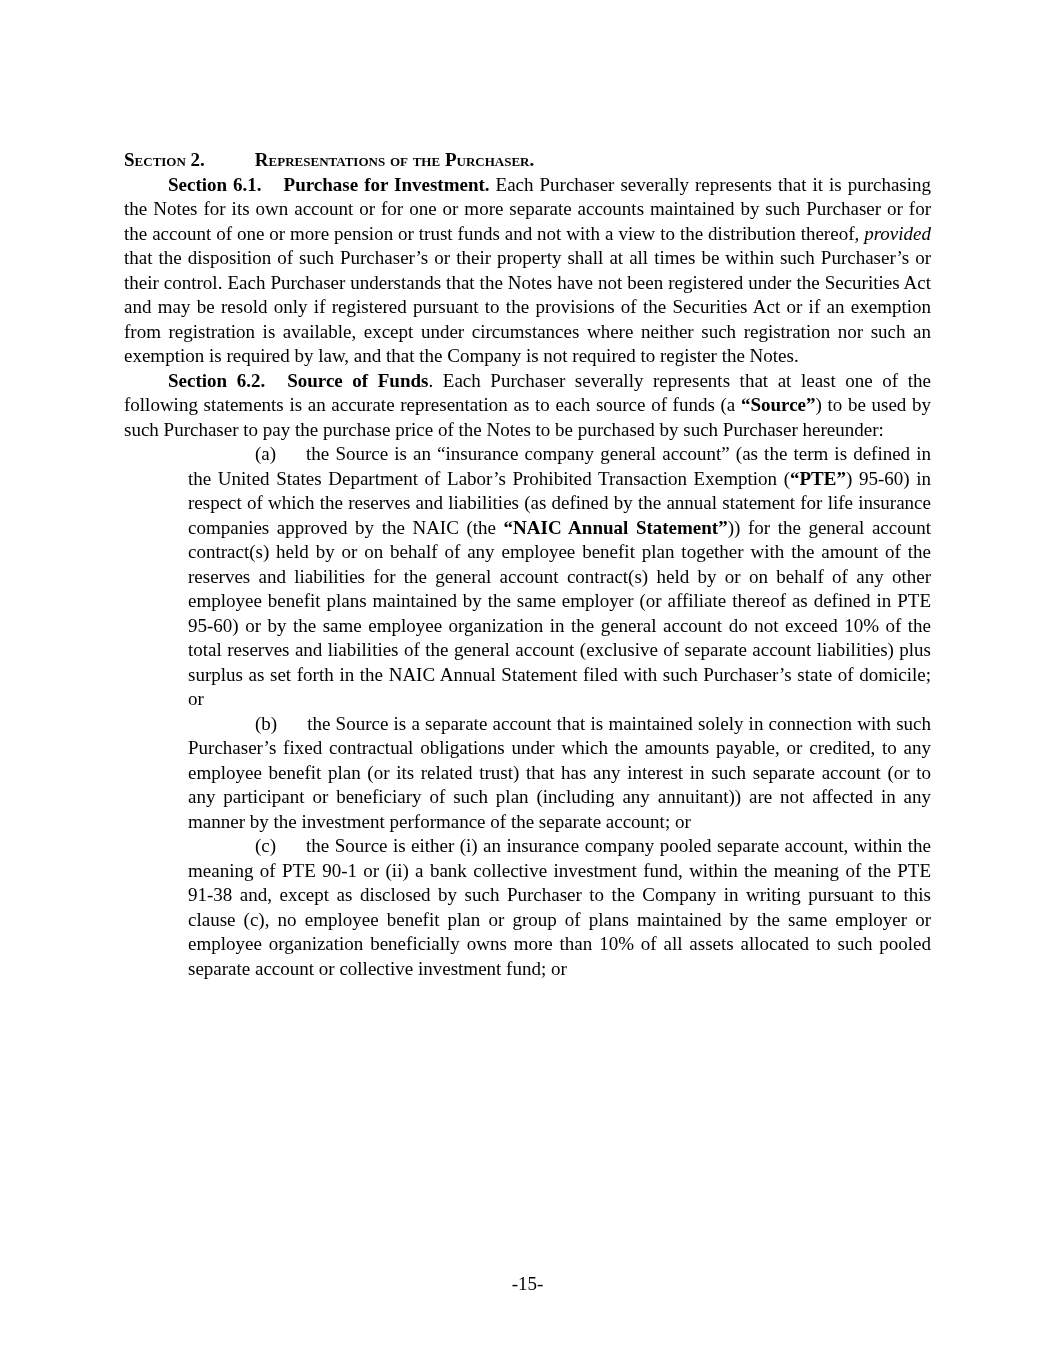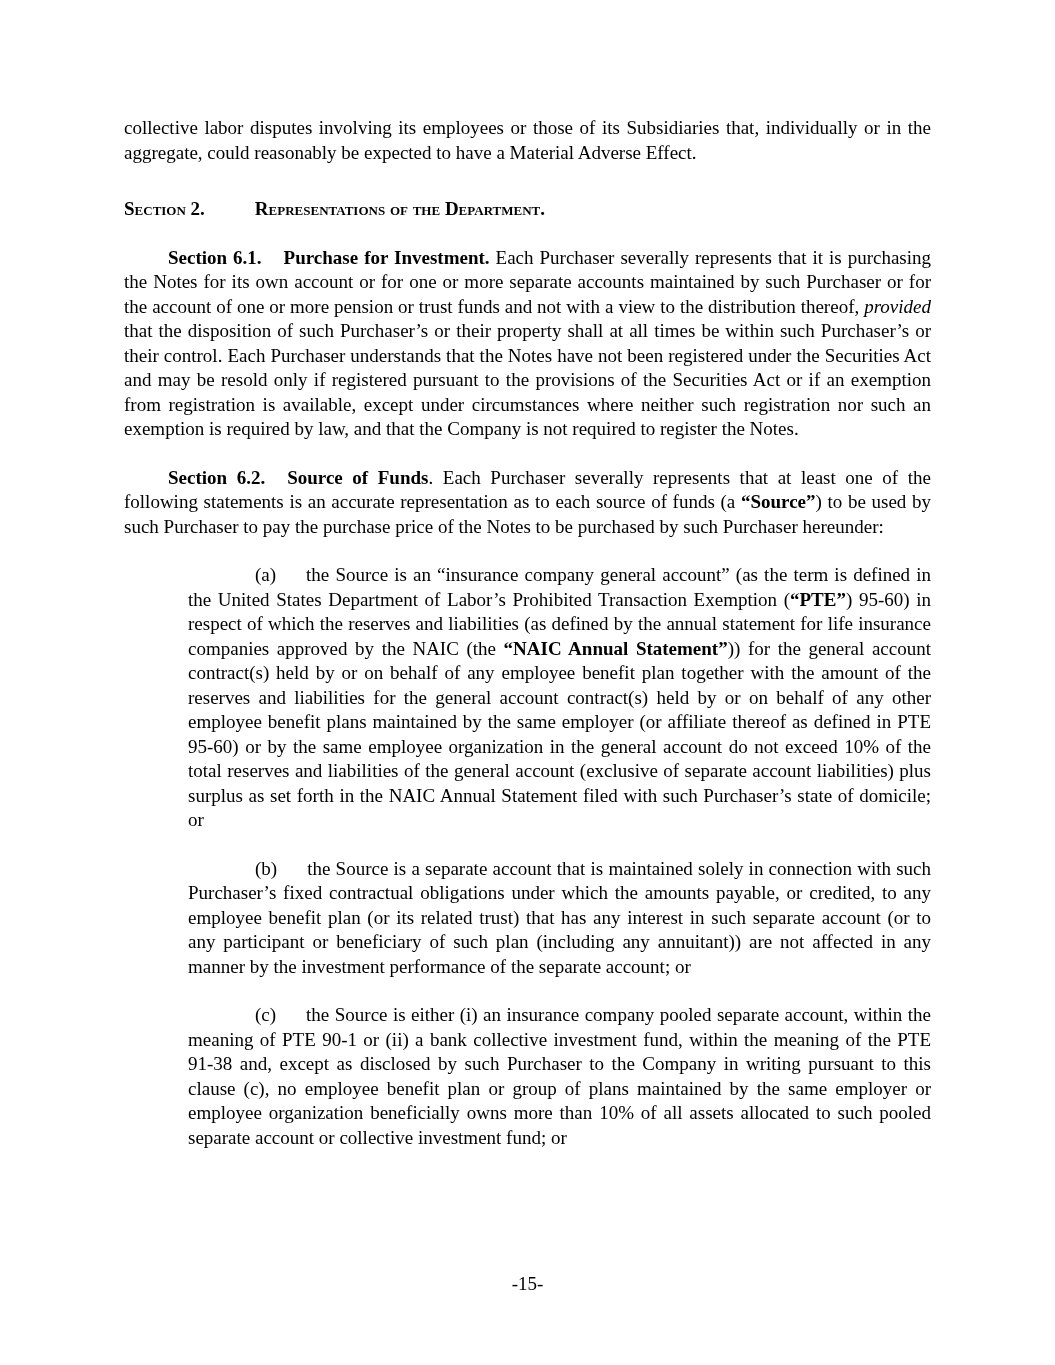--- a/index.html
+++ b/index.html
@@ -22,21 +22,21 @@
     left: 124px;
     width: 807px;
   }
   .para {
     margin: 0;
     padding: 0;
     font-size: 19px;
     line-height: 24.5px;
     text-align: justify;
   }
-  .para + .para { margin-top: 24px; }
+  .para + .para { }
   .para.heading { margin-top: 32px; text-align: left; }
   .para.body-indent { text-indent: 44px; }
   .para.sub {
     margin-left: 64px;
     text-indent: 67px;
   }
   .run.b { font-weight: bold; }
   .run.i { font-style: italic; }
   .run.sc { font-variant: small-caps; }
   .tab { display: inline-block; height: 1px; }
@@ -48,22 +48,21 @@
     text-align: center;
     font-size: 19px;
     line-height: 24.5px;
   }
 </style>
 </head>
 <body>
 
 <div class="page">
   <div class="doc-body">
-      <p class="para body"><span class="run">collective labor disputes involving its employees or those of its Subsidiaries that, individually or in the aggregate, could reasonably be expected to have a Material Adverse Effect.</span></p>
-      <p class="para heading"><span class="run b sc">Section 2.</span><span class="tab" style="width: 50px;"></span><span class="run b sc">Representations of the Department</span><span class="run b">.</span></p>
+      <p class="para heading"><span class="run b sc">Section 2.</span><span class="tab" style="width: 50px;"></span><span class="run b sc">Representations of the Purchaser</span><span class="run b">.</span></p>
       <p class="para body-indent"><span class="run b">Section 6.1.</span><span class="tab" style="width: 22px;"></span><span class="run b">Purchase for Investment.</span><span class="run">  Each Purchaser severally represents that it is purchasing the Notes for its own account or for one or more separate accounts maintained by such Purchaser or for the account of one or more pension or trust funds and not with a view to the distribution thereof, </span><span class="run i">provided</span><span class="run"> that the disposition of such Purchaser’s or their property shall at all times be within such Purchaser’s or their control.  Each Purchaser understands that the Notes have not been registered under the Securities Act and may be resold only if registered pursuant to the provisions of the Securities Act or if an exemption from registration is available, except under circumstances where neither such registration nor such an exemption is required by law, and that the Company is not required to register the Notes.</span></p>
       <p class="para body-indent"><span class="run b">Section 6.2.</span><span class="tab" style="width: 22px;"></span><span class="run b">Source of Funds</span><span class="run">.  Each Purchaser severally represents that at least one of the following statements is an accurate representation as to each source of funds (a </span><span class="run b">“Source”</span><span class="run">) to be used by such Purchaser to pay the purchase price of the Notes to be purchased by such Purchaser hereunder:</span></p>
       <p class="para sub"><span class="run">(a)</span><span class="tab" style="width: 30px;"></span><span class="run">the Source is an “insurance company general account” (as the term is defined in the United States Department of Labor’s Prohibited Transaction Exemption (</span><span class="run b">“PTE”</span><span class="run">) 95-60) in respect of which the reserves and liabilities (as defined by the annual statement for life insurance companies approved by the NAIC (the </span><span class="run b">“NAIC Annual Statement”</span><span class="run">)) for the general account contract(s) held by or on behalf of any employee benefit plan together with the amount of the reserves and liabilities for the general account contract(s) held by or on behalf of any other employee benefit plans maintained by the same employer (or affiliate thereof as defined in PTE 95-60) or by the same employee organization in the general account do not exceed 10% of the total reserves and liabilities of the general account (exclusive of separate account liabilities) plus surplus as set forth in the NAIC Annual Statement filed with such Purchaser’s state of domicile; or</span></p>
       <p class="para sub"><span class="run">(b)</span><span class="tab" style="width: 30px;"></span><span class="run">the Source is a separate account that is maintained solely in connection with such Purchaser’s fixed contractual obligations under which the amounts payable, or credited, to any employee benefit plan (or its related trust) that has any interest in such separate account (or to any participant or beneficiary of such plan (including any annuitant)) are not affected in any manner by the investment performance of the separate account; or</span></p>
       <p class="para sub"><span class="run">(c)</span><span class="tab" style="width: 30px;"></span><span class="run">the Source is either (i)&nbsp;an insurance company pooled separate account, within the meaning of PTE 90-1 or (ii)&nbsp;a bank collective investment fund, within the meaning of the PTE 91-38 and, except as disclosed by such Purchaser to the Company in writing pursuant to this clause (c), no employee benefit plan or group of plans maintained by the same employer or employee organization beneficially owns more than 10% of all assets allocated to such pooled separate account or collective investment fund; or</span></p>
     </div>
   <div class="page-footer">-15-</div>
 </div>
 
 </body></html>

